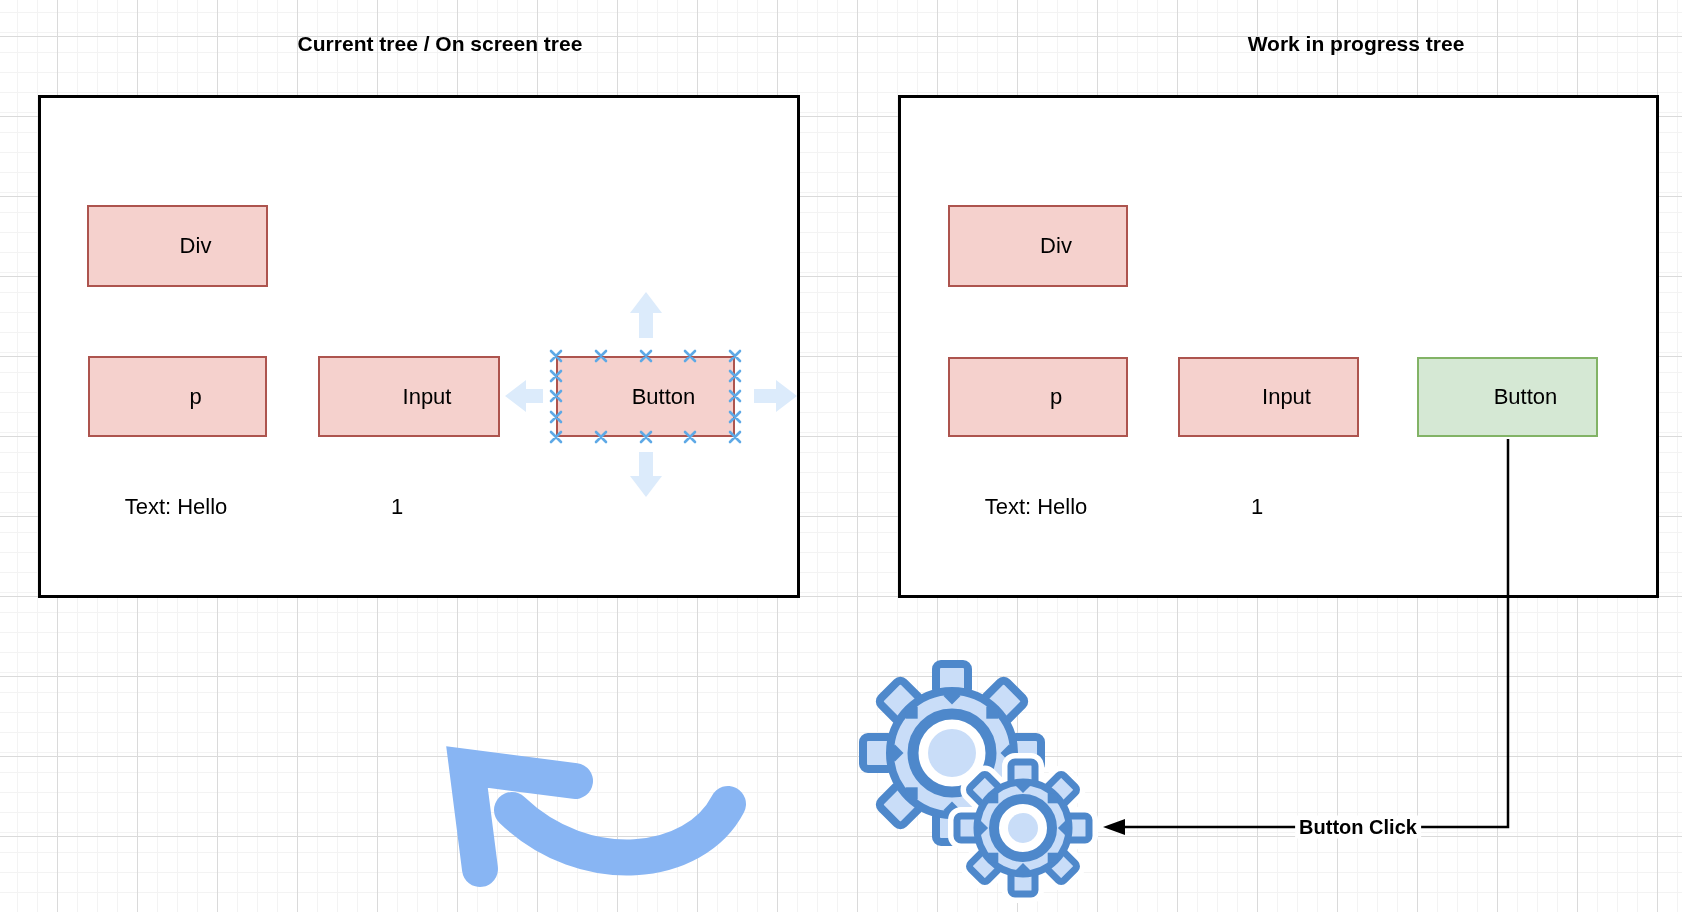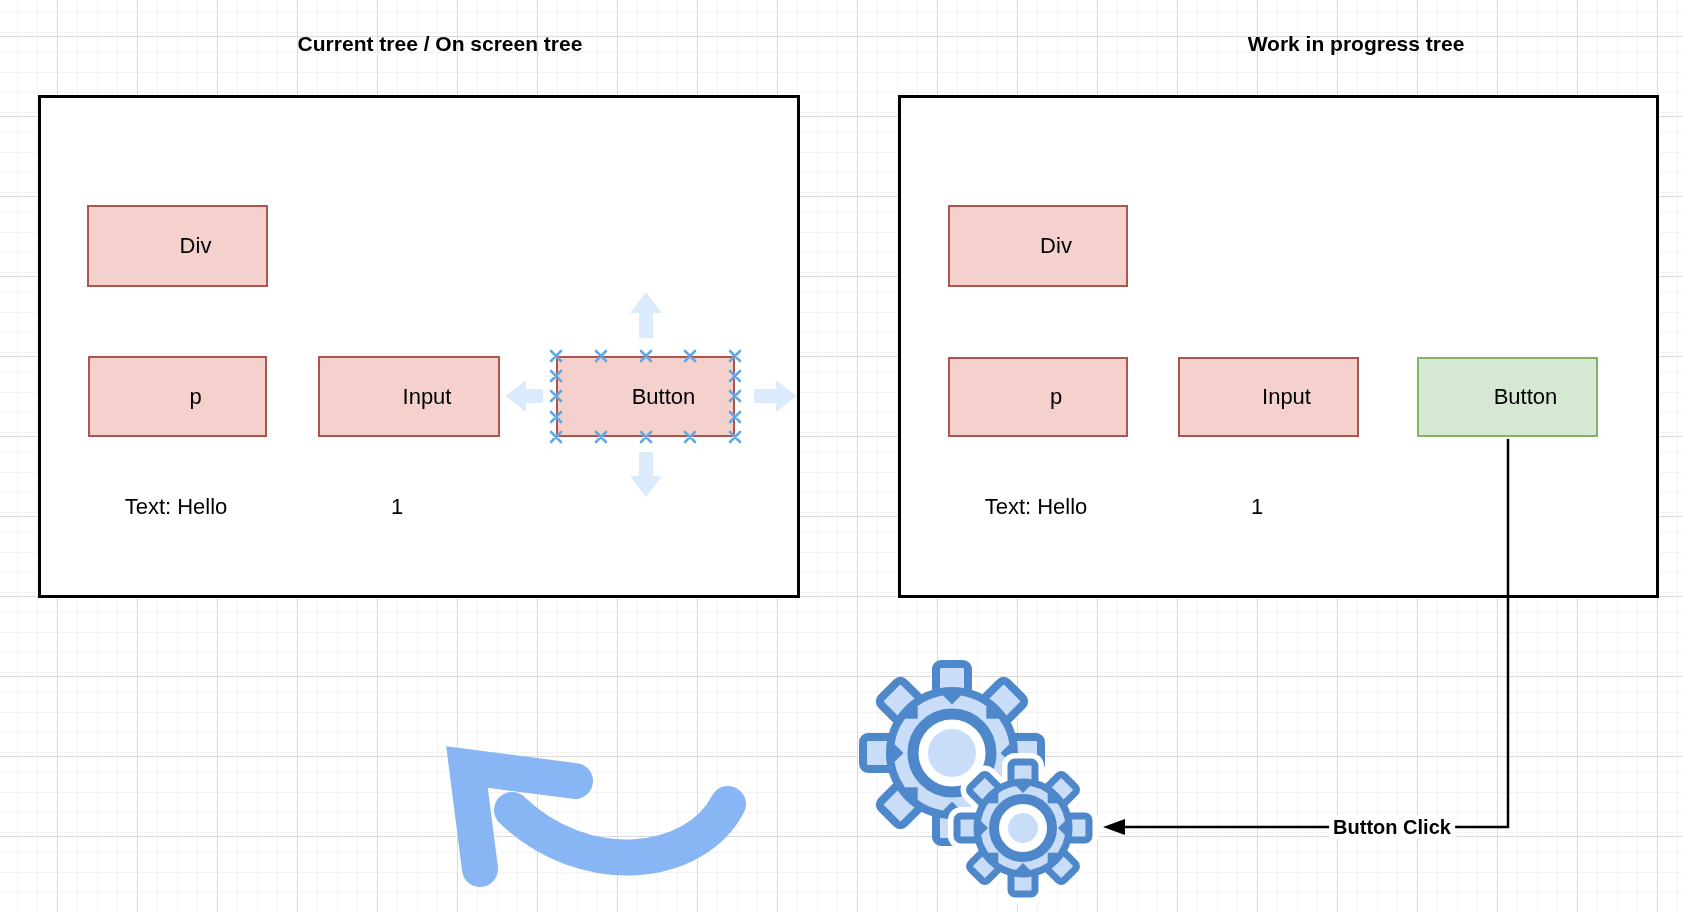--- a/index.html
+++ b/index.html
@@ -178,15 +178,15 @@
           <rect x="1018" y="781" width="10" height="10" transform="rotate(135 1023 828) rotate(45 1023 786)"></rect>
           <rect x="1018" y="781" width="10" height="10" transform="rotate(180 1023 828) rotate(45 1023 786)"></rect>
           <rect x="1018" y="781" width="10" height="10" transform="rotate(225 1023 828) rotate(45 1023 786)"></rect>
           <rect x="1018" y="781" width="10" height="10" transform="rotate(270 1023 828) rotate(45 1023 786)"></rect>
           <rect x="1018" y="781" width="10" height="10" transform="rotate(315 1023 828) rotate(45 1023 786)"></rect>
         </g>
       </g>
     </g>
   </svg>
 
-  <div class="edge-label" style="left:1392px;top:827px;">Button Click</div>
+  <div class="edge-label" style="left:1358px;top:827px;">Button Click</div>
 
 </div>
 
 </body></html>

